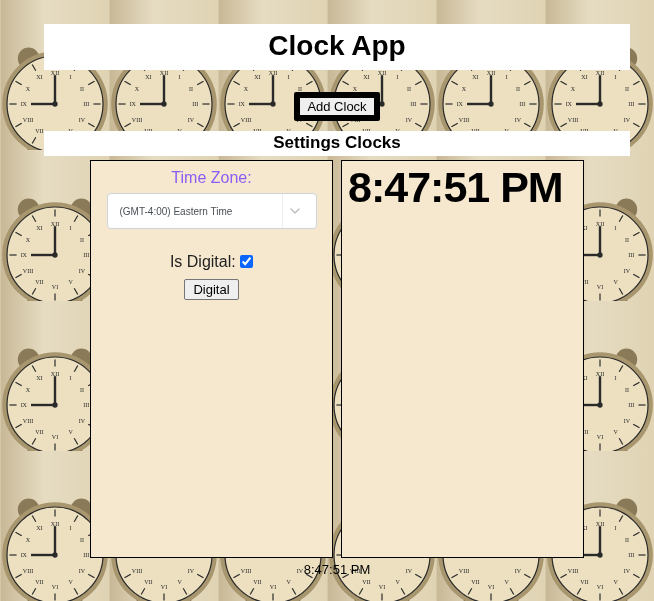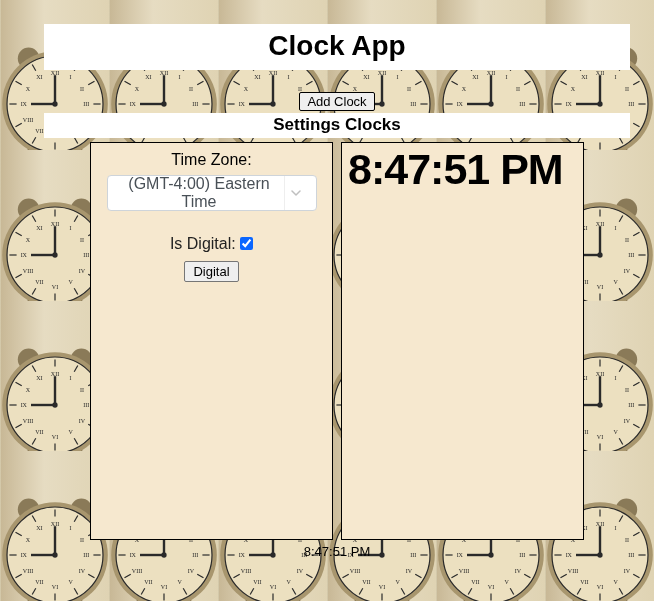--- a/index.html
+++ b/index.html
@@ -41,60 +41,60 @@
       text-align: center;
       font-size: 28px;
       font-weight: 700;
       color: #000;
     }
     .controls { text-align: center; margin-top: 22px; }
     .add-btn {
       font-size: 13px;
       padding: 1px 7px;
       background: #efefef;
-      border: 1px solid #000000;
+      border: 6px solid #000000;
       border-radius: 2px;
       cursor: pointer;
     }
     .subheader {
       background: #fff;
-      margin: 2px 24px 0 24px;
+      margin: 10px 24px 0 24px;
       text-align: center;
       font-weight: 700;
       font-size: 17px;
       padding: 2px 0 3px 0;
     }
     .panels {
       display: flex;
       gap: 8px;
       padding: 4px 70px 0 70px;
     }
     .panel {
       flex: 1 1 0;
       background: #f6e8cf;
       border: 1.5px solid #000;
       height: 398px;
       padding: 6px;
     }
     .panel.left { text-align: center; }
-    .tz-label { font-size: 16px; color: #000000; margin-top: 2px; }
+    .tz-label { font-size: 16px; color: #8b5cf6; margin-top: 2px; }
     .select-wrap {
       margin: 6px auto 0 auto;
       width: 210px;
       height: 36px;
       background: #fff;
       border: 1px solid #ced4da;
       border-radius: 4px;
       display: flex;
       align-items: center;
       padding: 0 8px 0 12px;
       justify-content: space-between;
       cursor: pointer;
     }
-    .select-text { color: #495057; font-size: 16px; }
+    .select-text { color: #495057; font-size: 10px; }
     .chev-box {
       width: 26px; height: 100%; display: flex; align-items: center; justify-content: center;
       border-left: 1px solid #eee;
       margin-left: 6px;
     }
     .chev { width: 10px; height: 10px; }
     .dig-row { margin-top: 24px; font-size: 16px; color: #222; }
     .dig-row input { transform: translateY(1px); accent-color: #0a66ff; cursor: pointer; }
     .delete-btn {
       margin-top: 8px;

